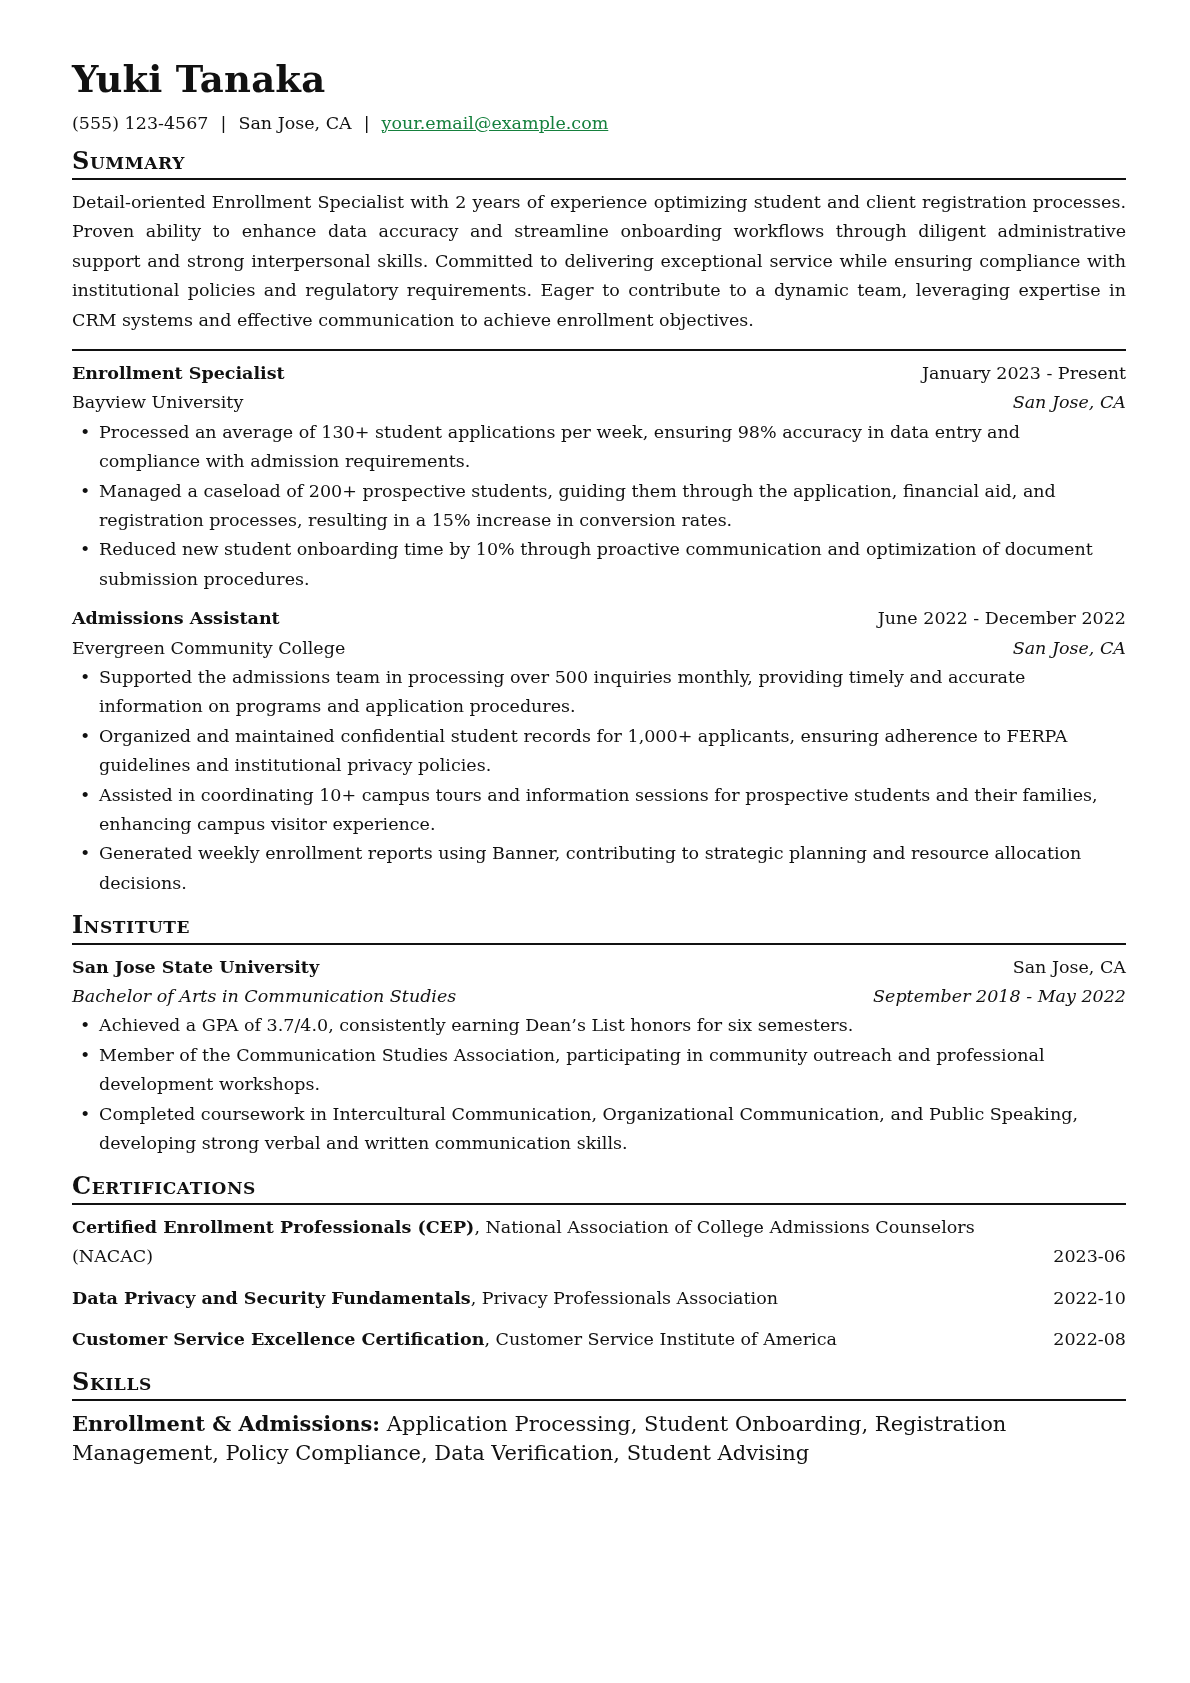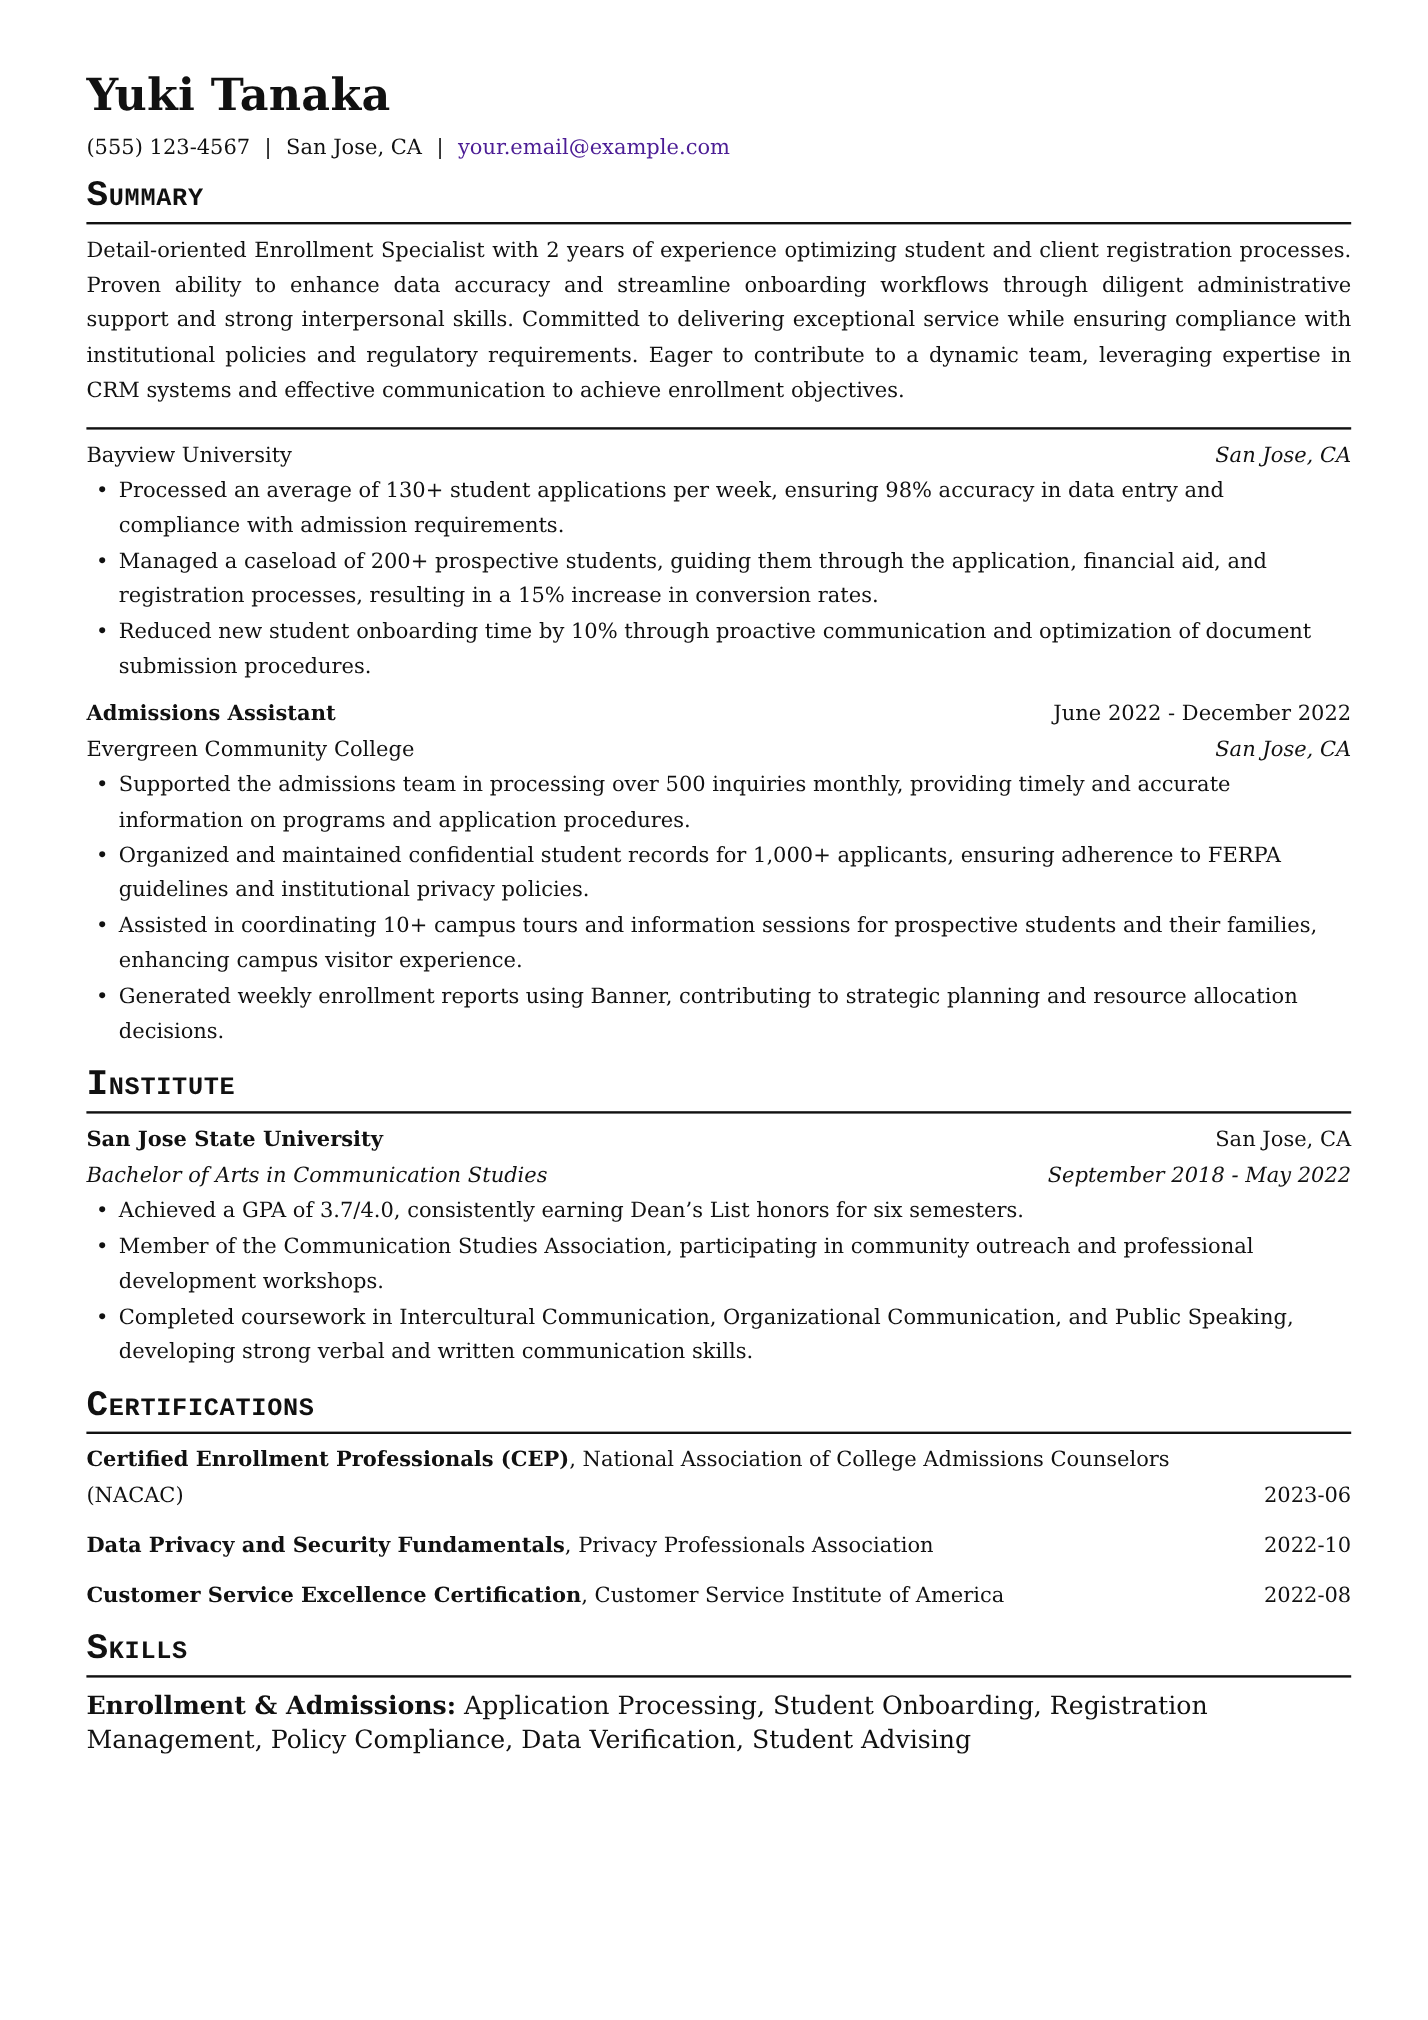--- a/index.html
+++ b/index.html
@@ -2,23 +2,23 @@
 <html><head>
 <meta charset="utf-8">
 <style>
   html, body { margin: 0; padding: 0; background: #ffffff; }
   body { width: 1190px; height: 1683px; position: relative; overflow: hidden;
     font-family: "DejaVu Serif", "Liberation Serif", serif; color: #111; }
   .page { position: absolute; left: 72px; top: 58px; width: 1054px; }
   .name { font-size: 37px; font-weight: bold; margin: 0; line-height: 1.15; letter-spacing: 0.2px; }
   .contact { font-size: 17.5px; margin-top: 12px; line-height: 1.2; }
   .contact .sep { margin: 0 12px; }
-  .contact a { color: #4c1d95; }
+  .contact a { color: #15803d; text-decoration: underline; }
   .section { margin-top: 14px; }
-  .section-title { font-size: 30px; font-weight: bold; font-variant: small-caps; letter-spacing: 0.6px; line-height: 1.1; font-family: Liberation Mono, monospace; }
+  .section-title { font-size: 24px; font-weight: bold; font-variant: small-caps; letter-spacing: 0.6px; line-height: 1.1; }
   .rule { border-bottom: 2px solid #111; margin-top: 4px; margin-bottom: 8px; }
   .para { font-size: 17.5px; line-height: 29.4px; text-align: justify; }
   .entry { margin-bottom: 10px; }
   .row { display: flex; justify-content: space-between; font-size: 17.5px; line-height: 29.4px; }
   .b { font-weight: bold; }
   .i { font-style: italic; }
   ul.bullets { list-style: none; margin: 0; padding: 0; }
   ul.bullets li { position: relative; padding-left: 27px; font-size: 17.5px; line-height: 29.4px; }
   ul.bullets li::before { content: "•"; position: absolute; left: 8px; top: 0; }
   .cert { font-size: 17.5px; line-height: 29.4px; margin-bottom: 12px; position: relative; }
@@ -39,20 +39,24 @@
   <div class="section">
     <div class="section-title">Summary</div>
     <div class="rule"></div>
     <div class="para">Detail-oriented Enrollment Specialist with 2 years of experience optimizing student and client registration processes. Proven ability to enhance data accuracy and streamline onboarding workflows through diligent administrative support and strong interpersonal skills. Committed to delivering exceptional service while ensuring compliance with institutional policies and regulatory requirements. Eager to contribute to a dynamic team, leveraging expertise in CRM systems and effective communication to achieve enrollment objectives.</div>
   </div>
 
   <div class="section">
     <div class="rule"></div>
 
     <div class="entry">
+      <div class="row">
+          <span class="b">Enrollment Specialist</span>
+          <span>January 2023 - Present</span>
+        </div>
       <div class="row">
           <span>Bayview University</span>
           <span class="i">San Jose, CA</span>
         </div>
       <ul class="bullets">
         <li>Processed an average of 130+ student applications per week, ensuring 98% accuracy in data entry and compliance with admission requirements.</li>
         <li>Managed a caseload of 200+ prospective students, guiding them through the application, financial aid, and registration processes, resulting in a 15% increase in conversion rates.</li>
         <li>Reduced new student onboarding time by 10% through proactive communication and optimization of document submission procedures.</li>
       </ul>
     </div>

